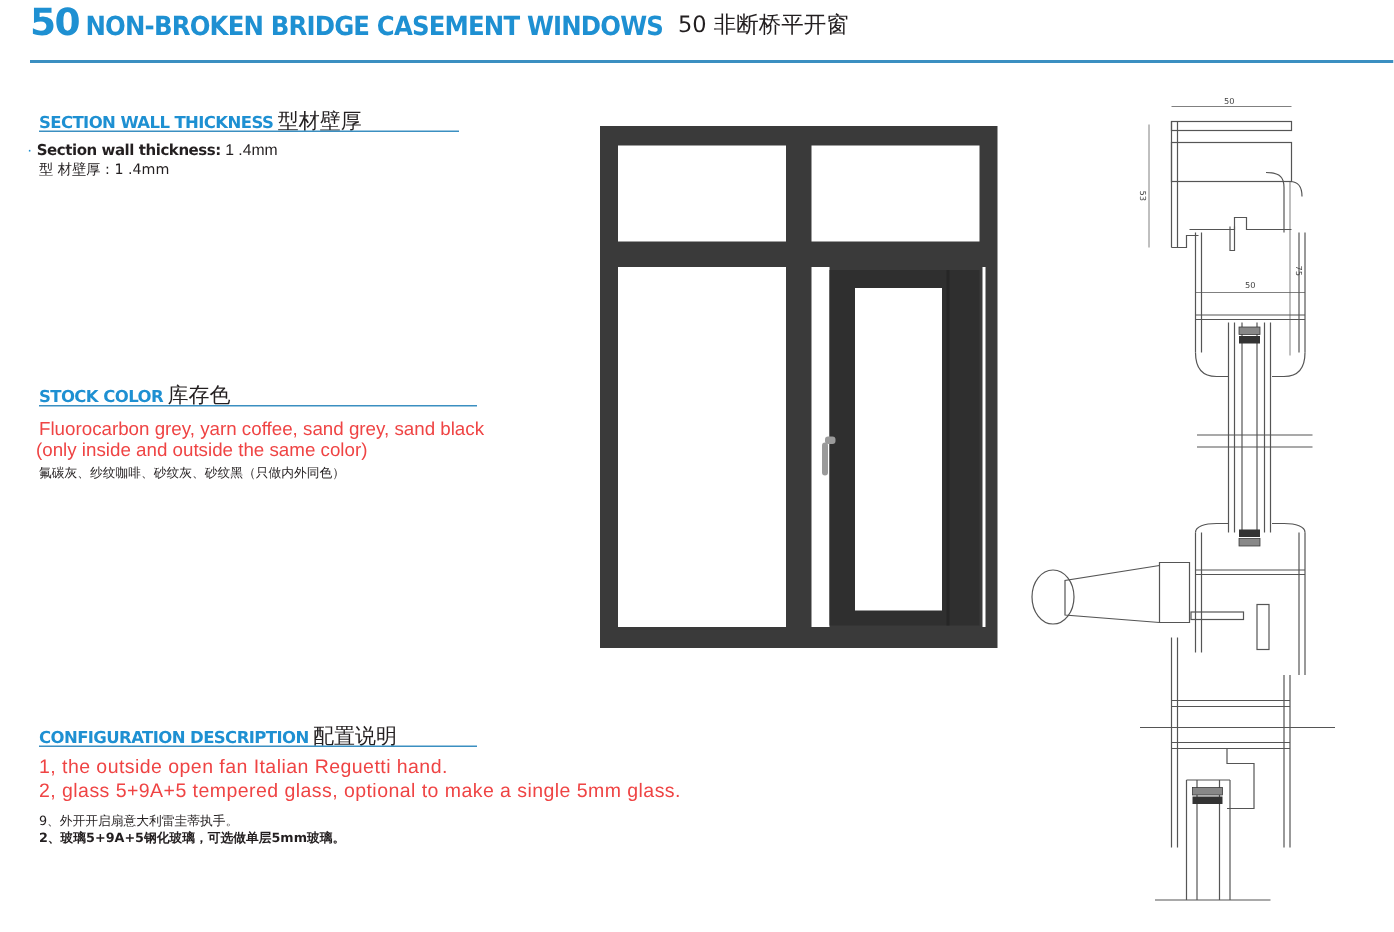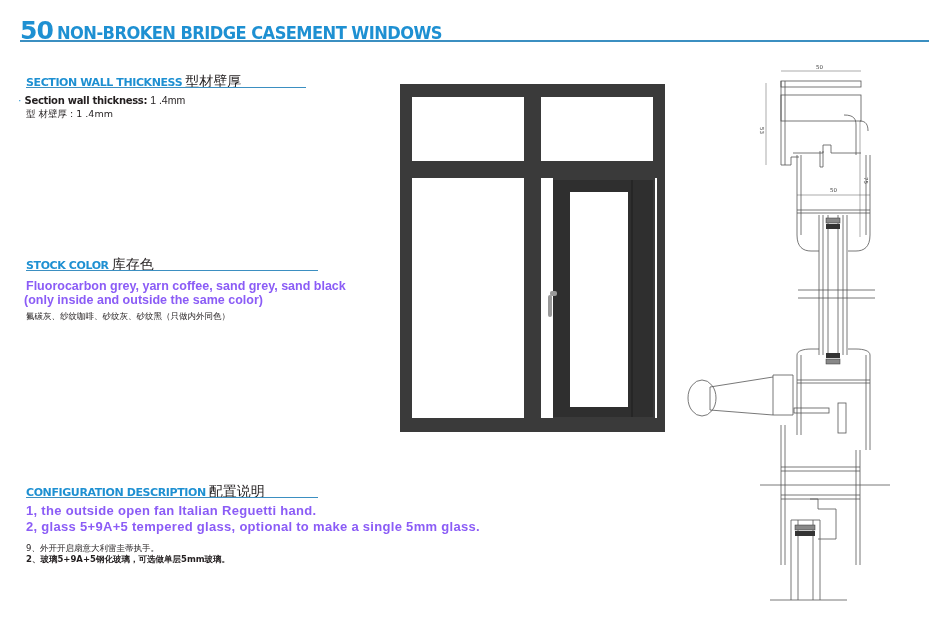--- a/index.html
+++ b/index.html
@@ -1,52 +1,53 @@
 <!DOCTYPE html>
 <html><head>
 <meta charset="utf-8">
 <style>
   html, body { margin: 0; padding: 0; background: #ffffff; }
   body { width: 929px; height: 621px; position: relative; overflow: hidden; font-family: "Liberation Sans", sans-serif; color: #231f20; }
   .abs { position: absolute; }
 
   
-  .title { left: 20px; top: 16px; white-space: nowrap; line-height: 30px; }
+  .title { left: 20px; top: 0; white-space: nowrap; line-height: 30px; }
   .title .num { font-family: "DejaVu Sans", sans-serif; font-weight: bold; font-size: 25px; color: #1e90d2; letter-spacing: -1px; }
   .title .en { font-family: "DejaVu Sans", sans-serif; font-weight: bold; font-size: 17.5px; color: #1e90d2; letter-spacing: -0.6px; transform: scaleX(0.93); display: inline-block; transform-origin: left center; }
   .title .cn { font-family: "DejaVu Sans", sans-serif; font-size: 15px; color: #231f20; position: absolute; left: 432px; top: 1px; }
   .title-rule { left: 20px; top: 40px; width: 909px; height: 2px; background: #3b8fc1; }
 
   
   .sec-head { left: 26px; white-space: nowrap; }
   .sec-head .en { font-family: "DejaVu Sans", sans-serif; font-weight: bold; font-size: 11px; color: #1e90d2; letter-spacing: -0.4px; }
   .sec-head .cn { font-family: "DejaVu Sans", sans-serif; font-size: 14px; color: #231f20; margin-left: 3px; }
   .sec-rule { left: 26px; height: 1px; background: #3b8fc1; }
 
   .small { font-size: 10.5px; line-height: 12px; white-space: nowrap; }
-  .body-text { font-size: 12.5px; line-height: 15px; white-space: nowrap; color: #8b5cf6; font-weight: bold; }
+  .body-text { font-size: 12.5px; line-height: 15px; white-space: nowrap; color: #ef4444; }
   .cn-small { font-family: "DejaVu Sans", sans-serif; font-size: 8.5px; line-height: 11px; white-space: nowrap; color: #231f20; }
   .bold-label { font-weight: bold; font-family: "DejaVu Sans", sans-serif; font-size: 10px; letter-spacing: -0.3px; text-align: right; }
 
   
   .window { left: 400px; top: 84px; width: 265px; height: 348px; background: #3a3a3a; }
   .pane { position: absolute; background: #ffffff; }
   .sash { position: absolute; background: #2f2f2f; }
   .handle { position: absolute; background: #9a9a9a; border-radius: 2px; }
 
   
   .drawing { left: 680px; top: 55px; width: 220px; height: 560px; }
   .dim { font-family: "DejaVu Sans", sans-serif; font-size: 5.5px; fill: #444; }
 </style>
 </head>
 <body>
 
 <div class="abs title">
   <span class="num">50</span>
   <span class="en">NON-BROKEN BRIDGE CASEMENT WINDOWS</span>
+  <span class="cn">50 非断桥平开窗</span>
 </div>
 <div class="abs title-rule"></div>
 
 <div class="abs sec-head" style="top:72px;">
   <span class="en">SECTION WALL THICKNESS</span><span class="cn">型材壁厚</span>
 </div>
 <div class="abs sec-rule" style="top:87px; width:280px;"></div>
 <div class="abs small" style="left:18px; top:94px;">
   <span style="color:#1e90d2; margin-right:3px;">·</span><span class="bold-label">Section wall thickness:</span><span> 1 .4mm</span>
 </div>

